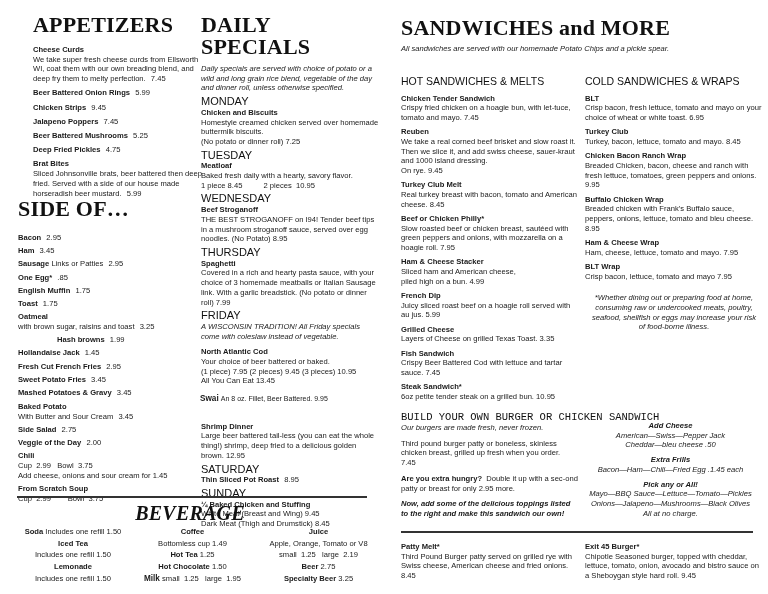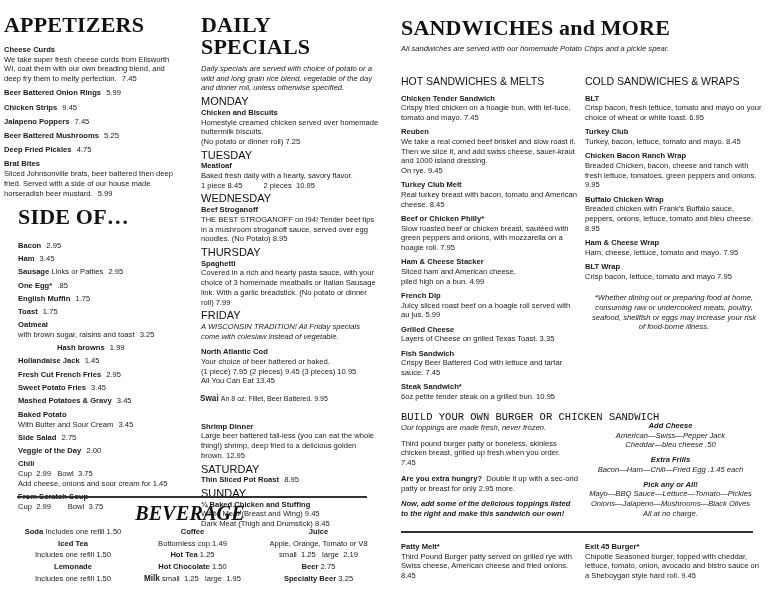--- a/index.html
+++ b/index.html
@@ -14,40 +14,40 @@
     .it { font-style: italic; }
     .center { text-align: center; font-style: italic; }
     .hr { position: absolute; height: 2px; background: #333; }
     .item-price { margin-left: 3px; }
     .bev-col { text-align: center; }
     .bev-col div { margin-bottom: 2px; }
   </style>
 </head>
 <body>
 
-<div class="abs" style="left:4px; top:14px; width:175px;">
+<div class="abs" style="left:33px; top:14px; width:175px;">
   <div class="h1">APPETIZERS</div>
   <div class="item" style="margin-top:9px;">
     <div class="name">Cheese Curds</div>
     <span>We take super fresh cheese curds from Ellsworth WI, coat them with our own breading blend, and deep fry them to melty perfection.</span>
     <span class="item-price">7.45</span>
   </div>
   <div class="item"><span class="name">Beer Battered Onion Rings</span> <span class="item-price">5.99</span></div>
   <div class="item"><span class="name">Chicken Strips</span> <span class="item-price">9.45</span></div>
   <div class="item"><span class="name">Jalapeno Poppers</span> <span class="item-price">7.45</span></div>
   <div class="item"><span class="name">Beer Battered Mushrooms</span> <span class="item-price">5.25</span></div>
   <div class="item"><span class="name">Deep Fried Pickles</span> <span class="item-price">4.75</span></div>
   <div class="item">
     <div class="name">Brat Bites</div>
     <span>Sliced Johnsonville brats, beer battered then deep fried.  Served with a side of our house made horseradish beer mustard.</span>
     <span class="item-price">5.99</span>
   </div>
 </div>
 
-<div class="abs" style="left:18px; top:206px; width:175px;">
+<div class="abs" style="left:18px; top:198px; width:175px;">
   <div class="h1">SIDE OF…</div>
   <div style="margin-top:7px;"></div>
   <div class="item" style="margin-top:13px;"><span class="name">Bacon</span> <span class="item-price">2.95</span></div>
   <div class="item" style="margin-top:3.5px;"><span class="name">Ham</span> <span class="item-price">3.45</span></div>
   <div class="item" style="margin-top:3.5px;"><span class="name">Sausage</span> <span>Links or Patties</span> <span class="item-price">2.95</span></div>
   <div class="item" style="margin-top:3.5px;"><span class="name">One Egg*</span> <span class="item-price">.85</span></div>
   <div class="item" style="margin-top:3.5px;"><span class="name">English Muffin</span> <span class="item-price">1.75</span></div>
   <div class="item" style="margin-top:3.5px;"><span class="name">Toast</span> <span class="item-price">1.75</span></div>
   <div class="item" style="margin-top:3.5px;"><div class="name">Oatmeal</div><span>with brown sugar, raisins and toast</span> <span class="item-price">3.25</span></div>
   <div class="item" style="margin-top:3.5px;padding-left:39px;"><span class="name">Hash browns</span> <span class="item-price">1.99</span></div>
@@ -225,21 +225,21 @@
       <div class="name">BLT Wrap</div>
       <div>Crisp bacon, lettuce, tomato and mayo 7.95</div>
     </div>
   <div class="it center" style="margin-top:12px; padding:0 4px;">*Whether dining out or preparing food at home, consuming raw or undercooked meats, poultry, seafood, shellfish or eggs may increase your risk of food-borne illness.</div>
 </div>
 
 <div class="abs" style="left:401px; top:412px; width:362px;font-family:Liberation Mono, monospace;">
   <div class="sub">BUILD YOUR OWN BURGER OR CHICKEN SANDWICH</div>
 </div>
 <div class="abs" style="left:401px; top:423px; width:178px;">
-  <div class="it">Our toppings are made fresh, never frozen.</div>
+  <div class="it">Our burgers are made fresh, never frozen.</div>
   <div style="margin-top:6px;"><span>Third pound burger patty or boneless, skinless chicken breast, grilled up fresh when you order.</span><div>7.45</div></div>
   <div style="margin-top:6px;"><span class="name">Are you extra hungry?</span>&nbsp; <span>Double it up with a sec-ond patty or breast for only 2.95 more.</span></div>
   <div class="it name" style="margin-top:6px;">Now, add some of the delicious toppings listed to the right and make this sandwich our own!</div>
 </div>
 <div class="abs center" style="left:578px; top:421px; width:185px;">
   <div class="name">Add Cheese</div>
   <div>American—Swiss—Pepper Jack</div>
   <div>Cheddar—bleu cheese .50</div>
   <div class="name" style="margin-top:5px;">Extra Frills</div>
   <div>Bacon—Ham—Chili—Fried Egg  .1.45 each</div>

